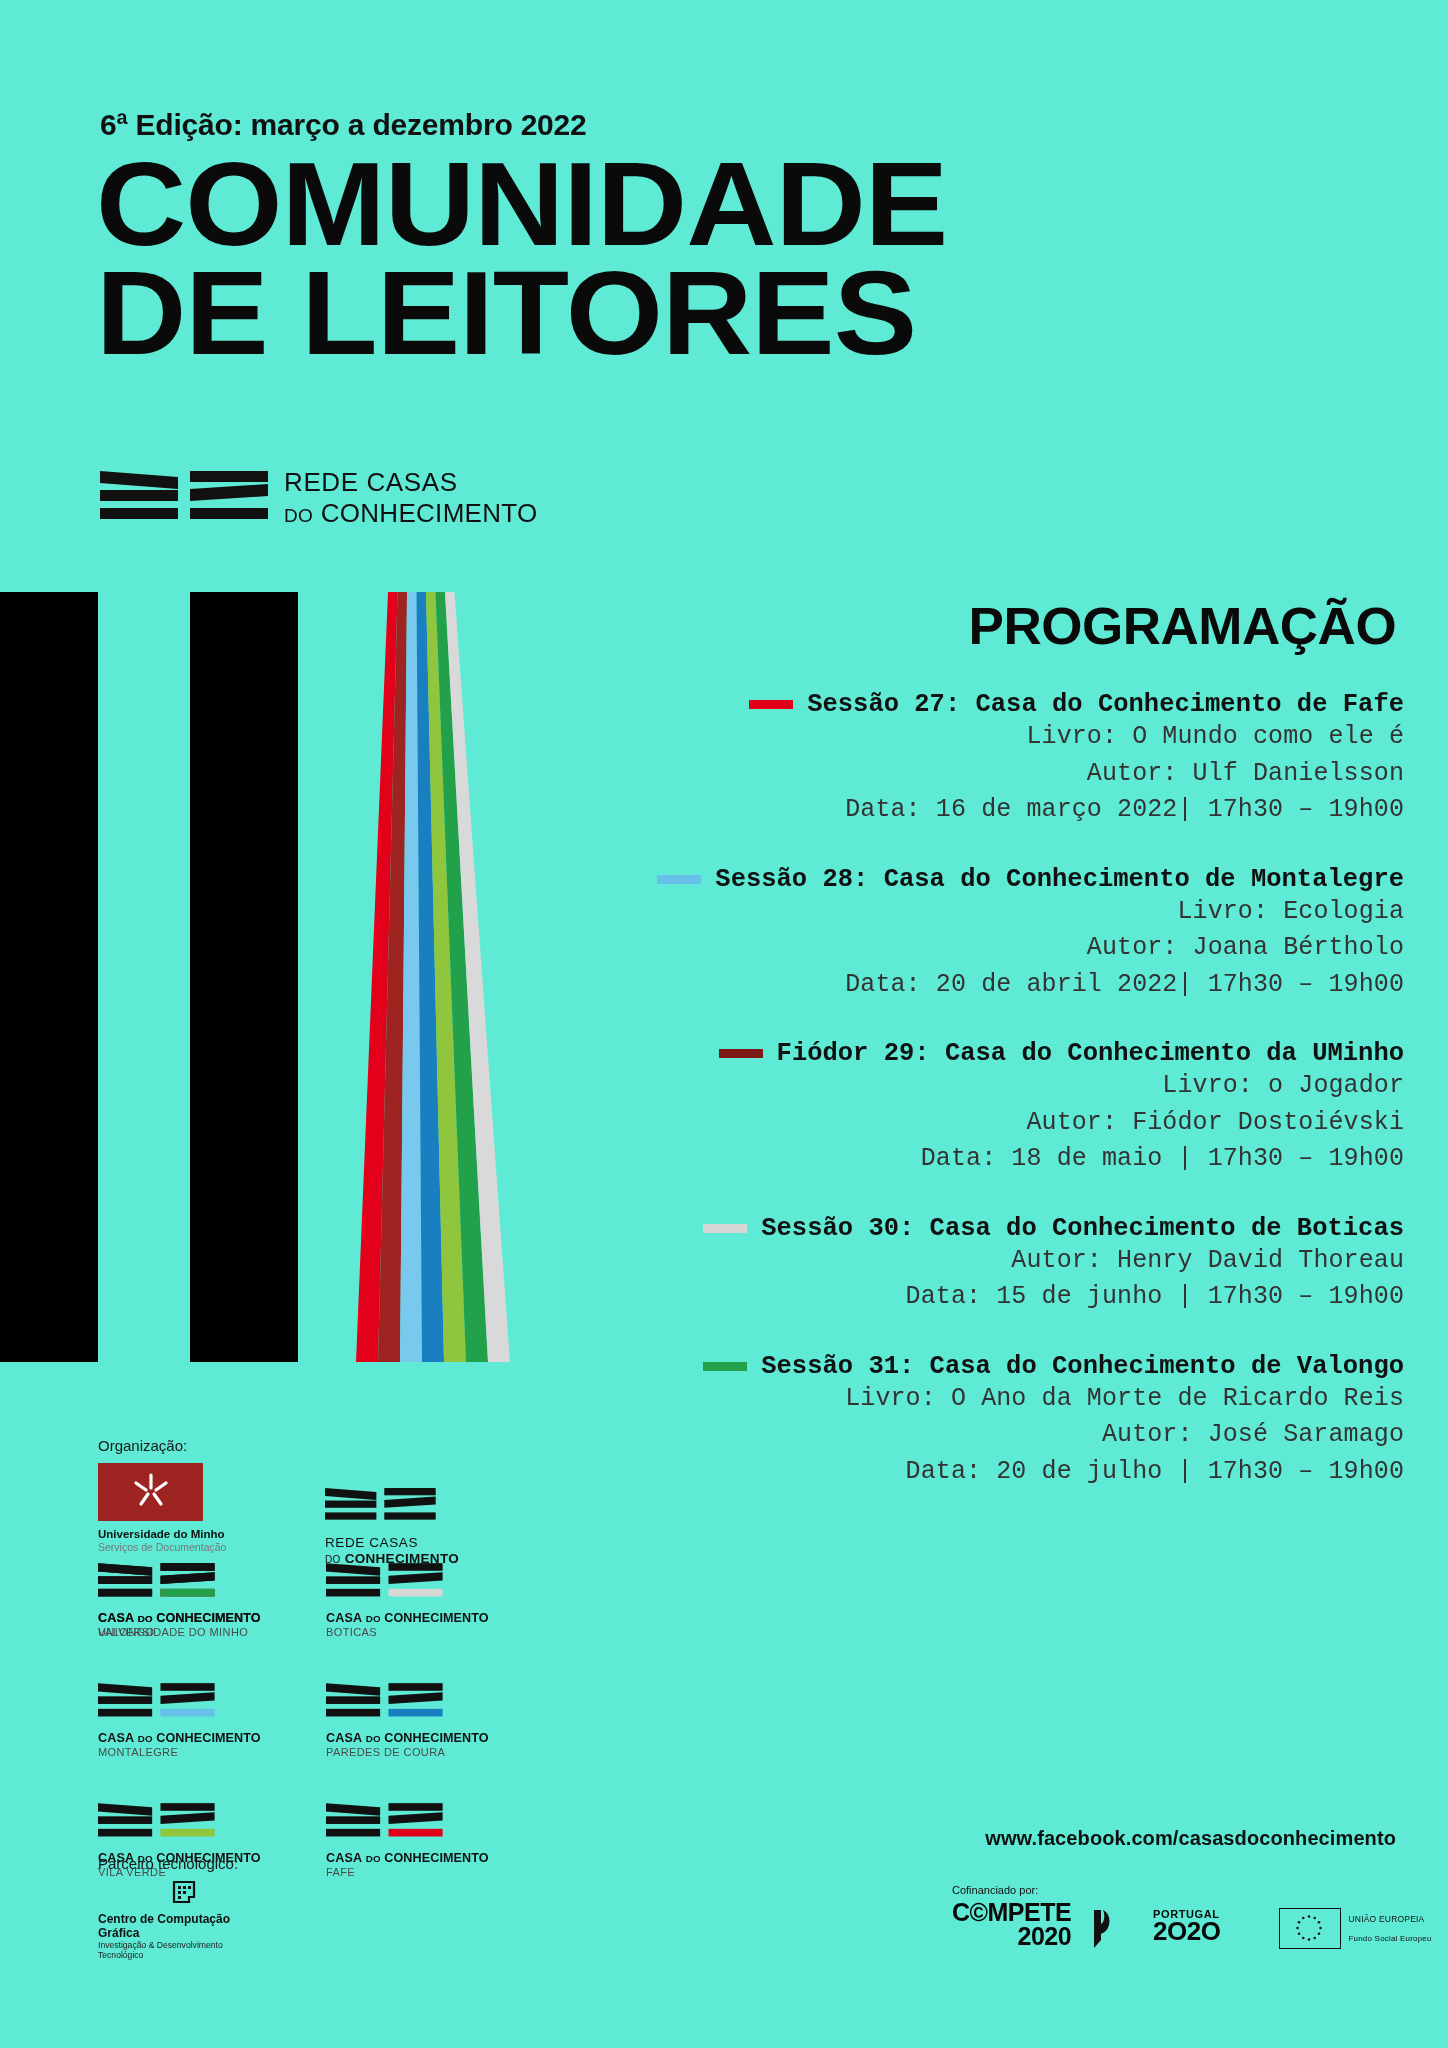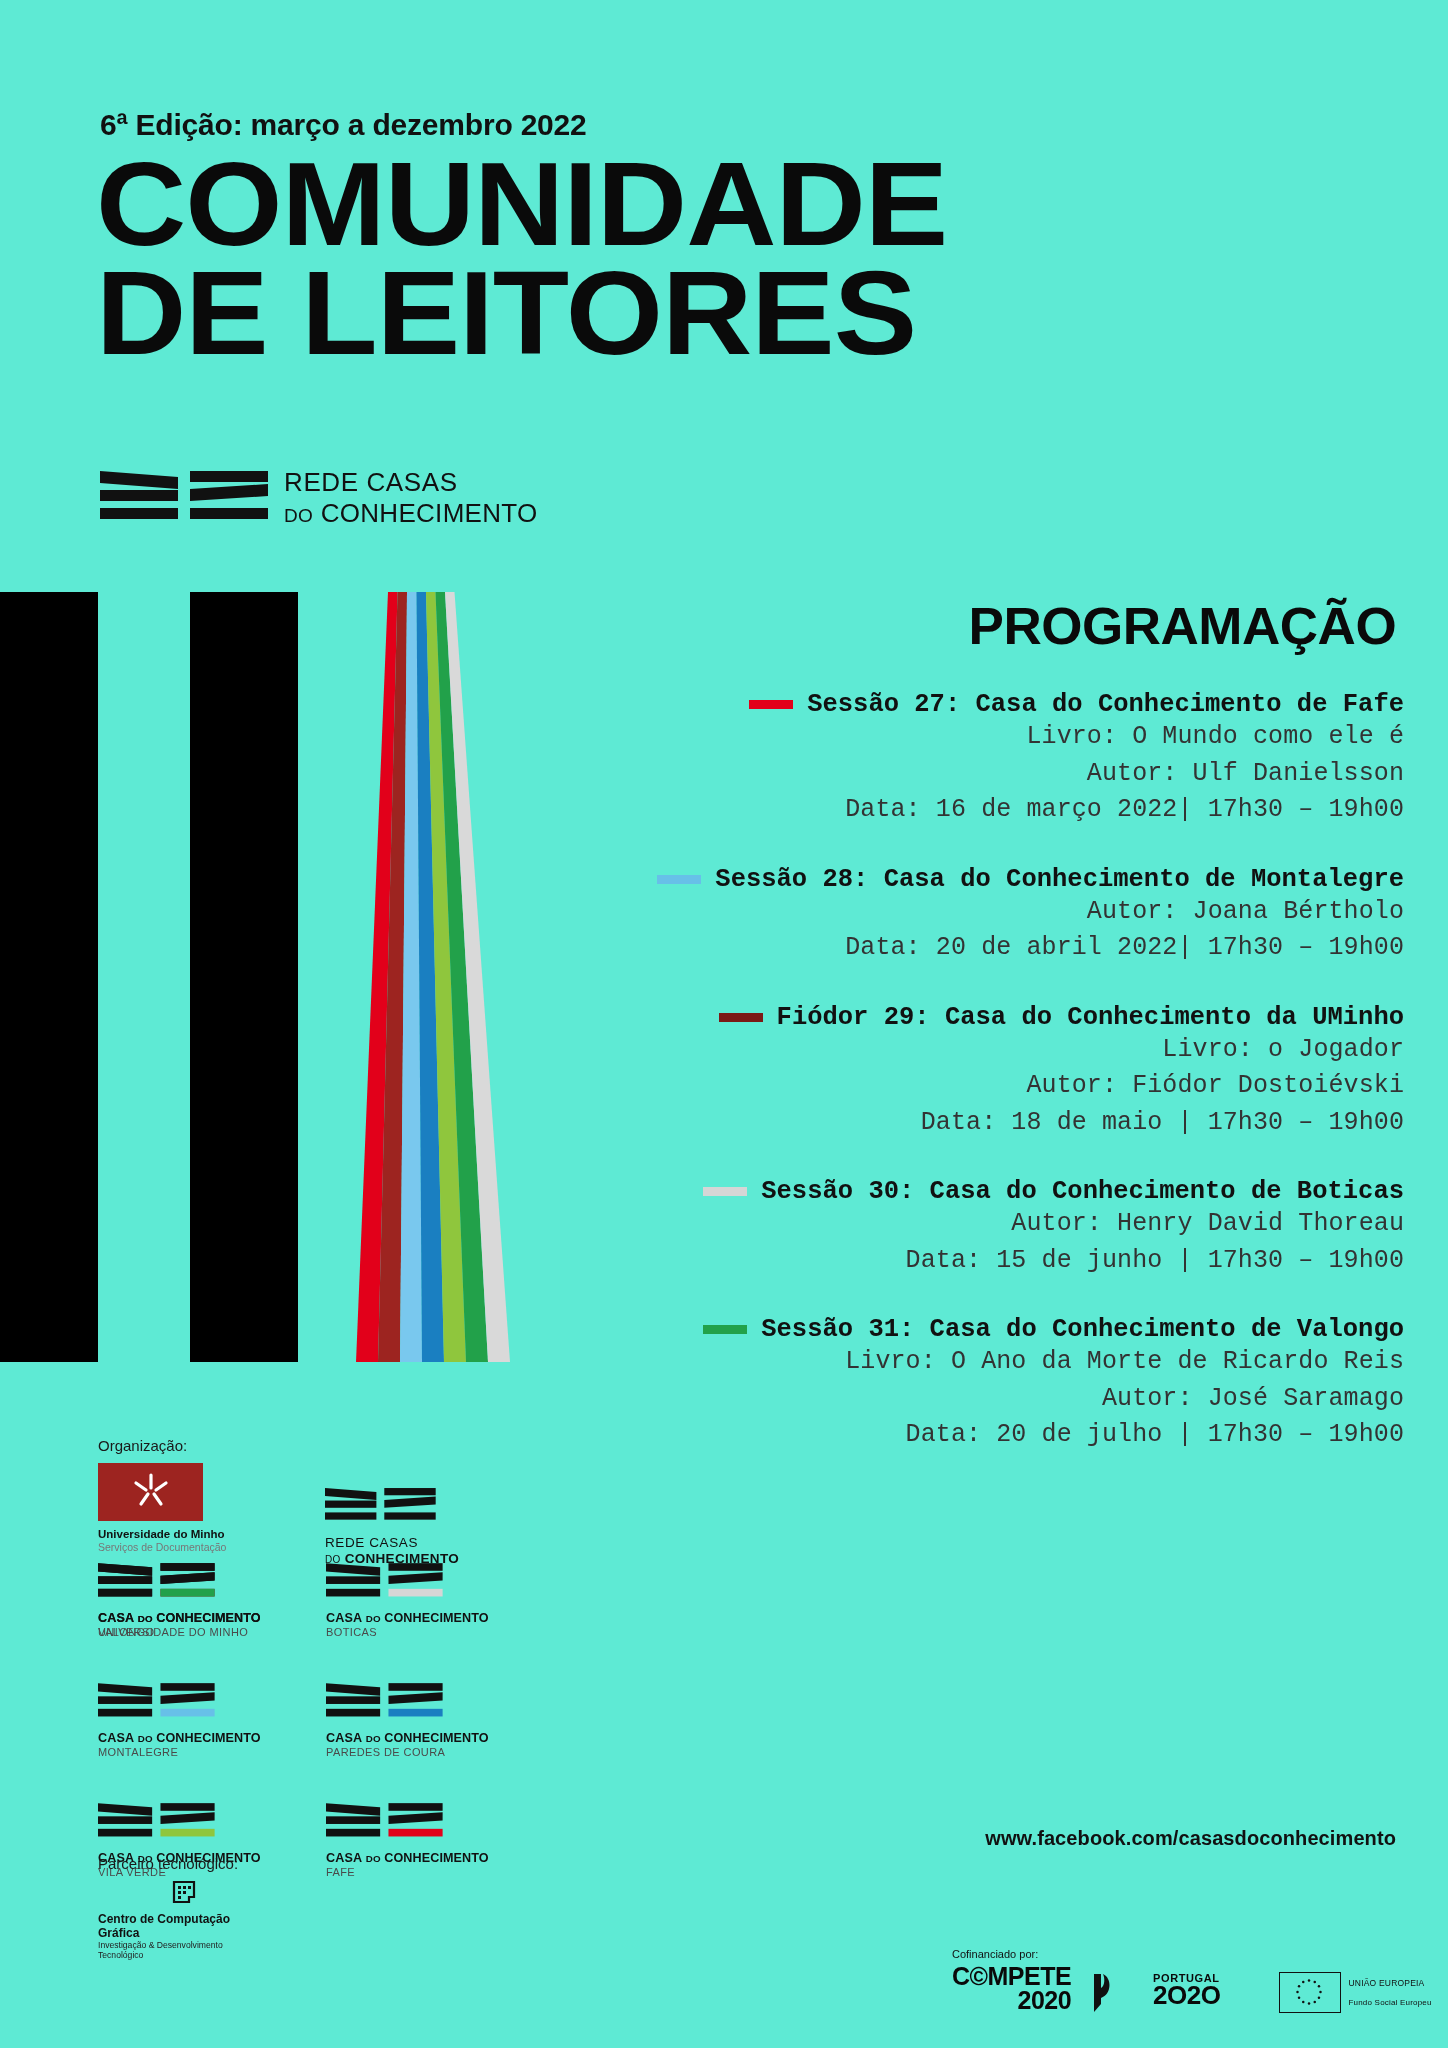--- a/index.html
+++ b/index.html
@@ -85,21 +85,21 @@
   .cc-name { font-size: 12.6px; color: #111; margin-top: 6px; letter-spacing: .1px; white-space: nowrap;}
   .cc-name .b1 { font-weight: 700; }
   .cc-name .sm { font-size: 9.8px; font-weight: 700; }
   .cc-place { font-size: 11px; color: #4a4a4a; letter-spacing: .4px; margin-top: 1px; white-space: nowrap;}
 
   .partner-label { font-size: 15px; color: #1a1a1a; }
   .ccg-name { font-size: 12px; font-weight: 700; color: #111; }
   .ccg-sub { font-size: 8.6px; color: #222; }
 
   
-  .cofin { position: absolute; left: 952px; top: 1948px; }
+  .cofin { position: absolute; left: 952px; top: 1884px; }
   .cofin-label { font-size: 11px; color: #111; margin-bottom: 5px; }
   .cofin-row { display: flex; align-items: flex-end; gap: 20px; }
   .compete { line-height: .95; }
   .compete-1 { font-size: 25px; font-weight: 800; letter-spacing: -0.5px; color: #0a0a0a; }
   .compete-2 { font-size: 25px; font-weight: 800; letter-spacing: -0.5px; color: #0a0a0a; text-align: right; }
   .pt2020 { display: flex; align-items: flex-start; gap: 36px; }
   .pt-leaf { width: 22px; height: 40px; margin-right: 4px; position: relative; }
   .pt-txt { line-height: .95; }
   .pt-1 { font-size: 11px; font-weight: 800; letter-spacing: .6px; color: #0a0a0a; }
   .pt-2 { font-size: 26px; font-weight: 800; letter-spacing: -0.5px; color: #0a0a0a; }
@@ -164,20 +164,21 @@
         </div>
         <div class="sess-line">Livro: O Mundo como ele é</div>
         <div class="sess-line">Autor: Ulf Danielsson</div>
         <div class="sess-line">Data: 16 de março 2022| 17h30 – 19h00</div>
       </div>
       <div class="session">
         <div class="sess-head">
           <span class="dash" style="background:#67c0e8"></span>
           <span class="sess-title"><span class="num">Sessão 28:</span> <span>Casa do Conhecimento de Montalegre</span></span>
         </div>
+        <div class="sess-line">Livro: Ecologia</div>
         <div class="sess-line">Autor: Joana Bértholo</div>
         <div class="sess-line">Data: 20 de abril 2022| 17h30 – 19h00</div>
       </div>
       <div class="session">
         <div class="sess-head">
           <span class="dash" style="background:#7b1a16"></span>
           <span class="sess-title"><span class="num">Fiódor 29:</span> <span>Casa do Conhecimento da UMinho</span></span>
         </div>
         <div class="sess-line">Livro: o Jogador</div>
         <div class="sess-line">Autor: Fiódor Dostoiévski</div>

